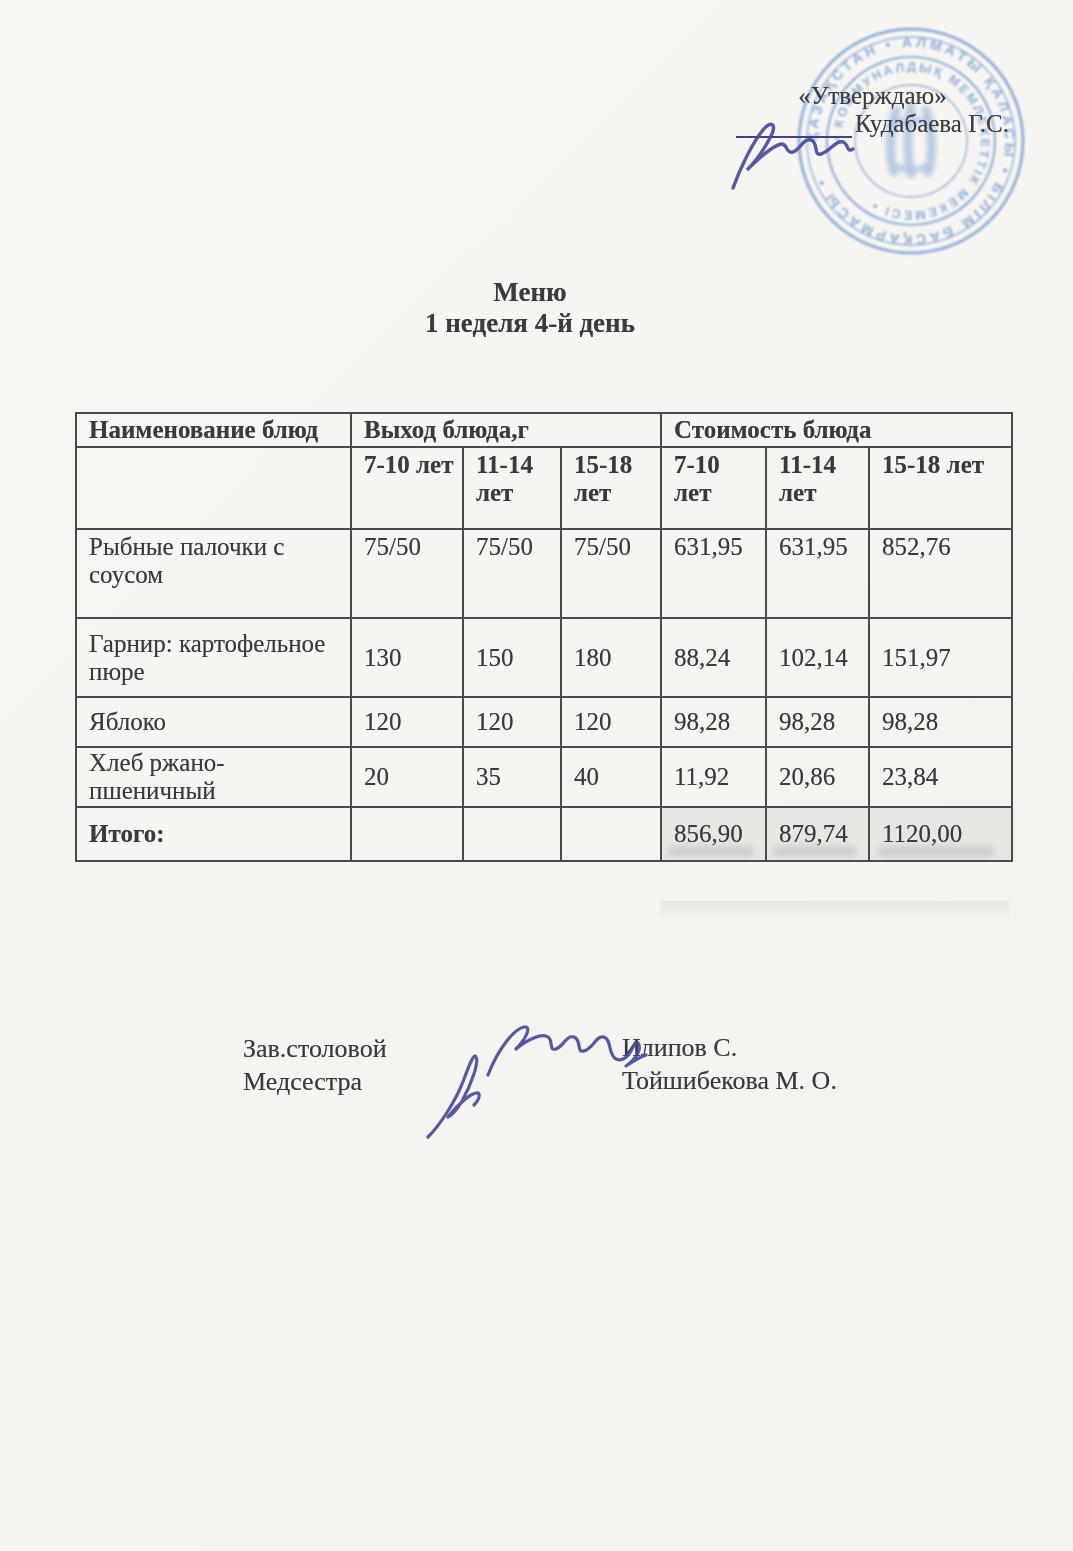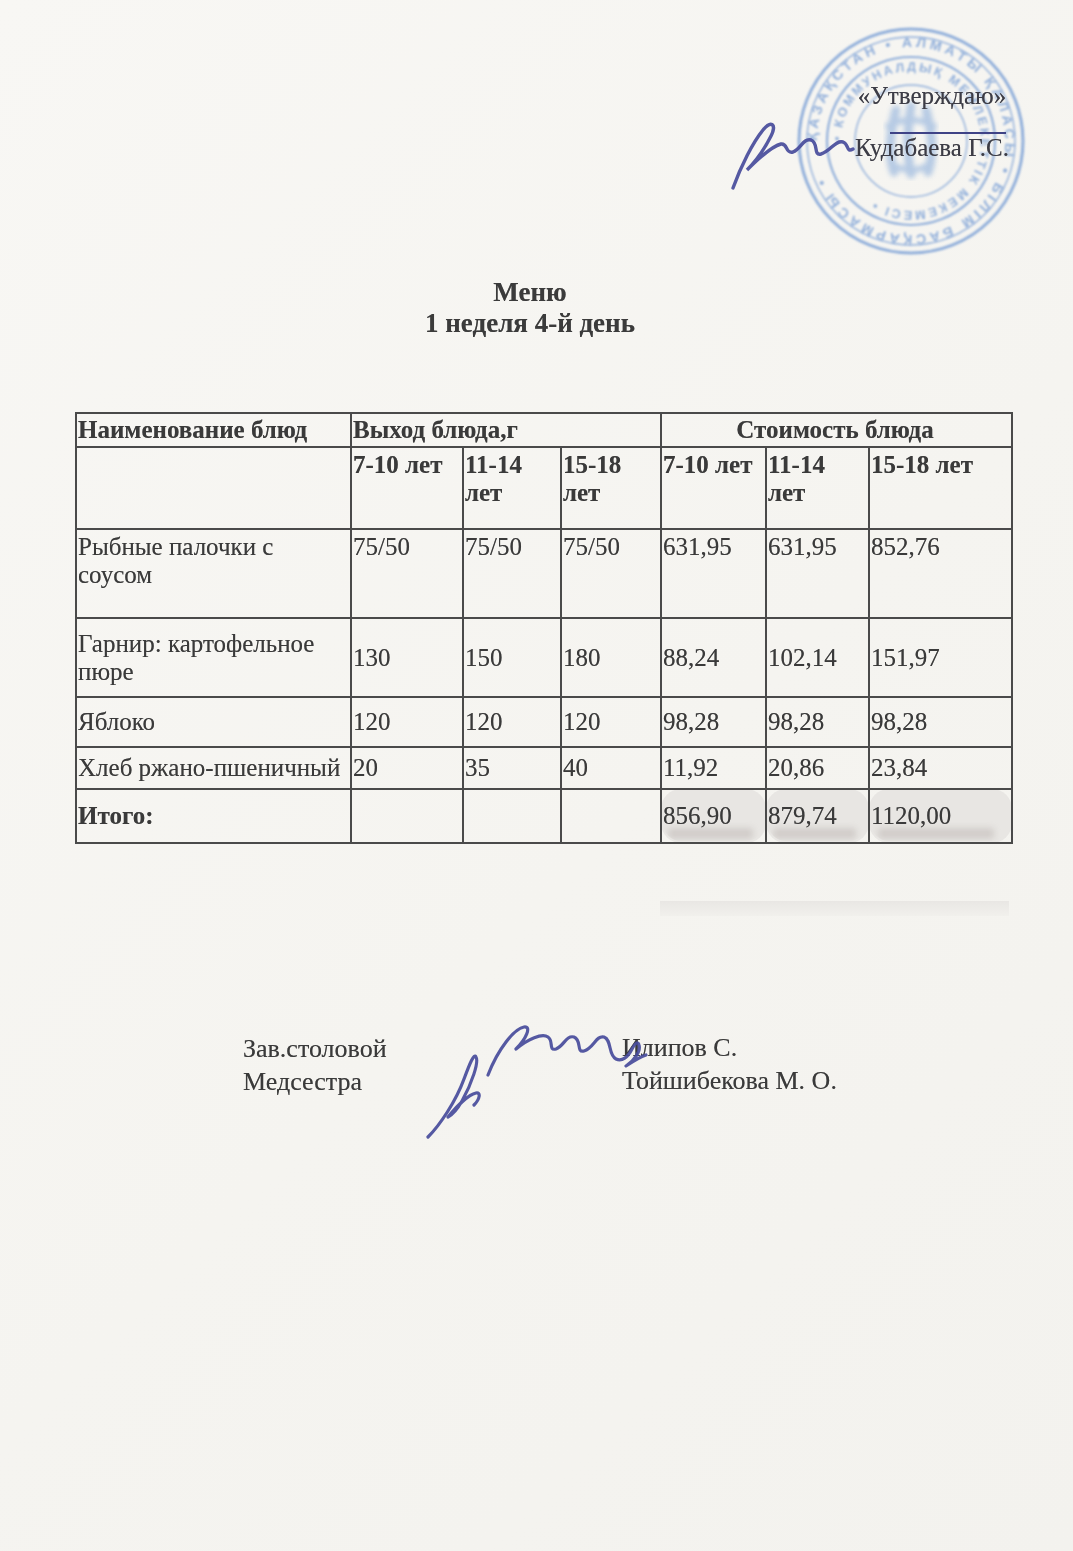--- a/index.html
+++ b/index.html
@@ -12,53 +12,53 @@
     overflow:hidden;
   }
   .soft{ text-shadow:0 0 .5px rgba(60,60,60,.55); }
 
   
   .stamp-svg{ position:absolute; left:784px; top:14px; width:254px; height:254px; opacity:.82; z-index:1;}
   .approval{
     position:absolute; top:82px; right:64px; z-index:2;
     text-align:center; font-size:25px; line-height:28px; color:#3c3c46;
   }
-  .sig-row{ display:flex; justify-content:flex-end; align-items:flex-end;flex-direction:column; }
+  .sig-row{ display:flex; justify-content:flex-end; align-items:flex-end; }
   .sig-underline{
     display:inline-block; width:116px; height:22px;
     border-bottom:2px solid #3f4386; margin-right:3px;
   }
   .director-sig{ position:absolute; left:705px; top:100px; width:190px; height:110px; z-index:3; }
 
   
   .title-block{
     position:absolute; top:277px; left:0; width:1060px;
     text-align:center; font-weight:bold; font-size:27px; line-height:31px; color:#3b3b3b;
   }
 
   
   .table-wrap{ position:absolute; left:75px; top:412px; z-index:2; }
   table.menu{
     border-collapse:collapse; table-layout:fixed; width:936px;
     font-size:25px; color:#3a3a3a;
   }
   table.menu td{
     border:2px solid #4a4a4a;
-    padding:1px 4px 1px 1px;
+    padding:1px 4px 1px 12px;
     overflow:hidden; vertical-align:middle;
   }
   tr.hdr1 td{ height:30px; font-weight:bold; vertical-align:middle; }
-  tr.hdr1 td.center{ text-align:center; }
+  tr.hdr1 td.center{ text-align:left; }
   tr.hdr2 td{ height:76px; font-weight:bold; vertical-align:top; padding-top:3px; white-space:pre-line; font-size:25px;}
   tr.r1 td{ height:83px; vertical-align:top; padding-top:3px; }
   tr.r2 td{ height:75px; }
   tr.r3 td{ height:78px; }
   tr.r4 td{ height:46px; }
   tr.r5 td{ height:38px;border-radius:18px; }
-  tr.total td{ height:50px;border-radius:20px; }
+  tr.total td{ height:50px; }
   tr.total td.lbl{ font-weight:bold; }
   td.shade{ background:#e8e6e3; position:relative;margin-left:30px; }
   td.shade::after{
     content:""; position:absolute; left:6%; right:12%; bottom:3px; height:11px;
     background:rgba(152,140,138,.28); filter:blur(3px); border-radius:3px;
   }
   .gray-ext{
     position:absolute; left:585px; top:489px; width:349px; height:15px;
     background:linear-gradient(#e9e7e4,#f1f0ec); z-index:1;
   }

